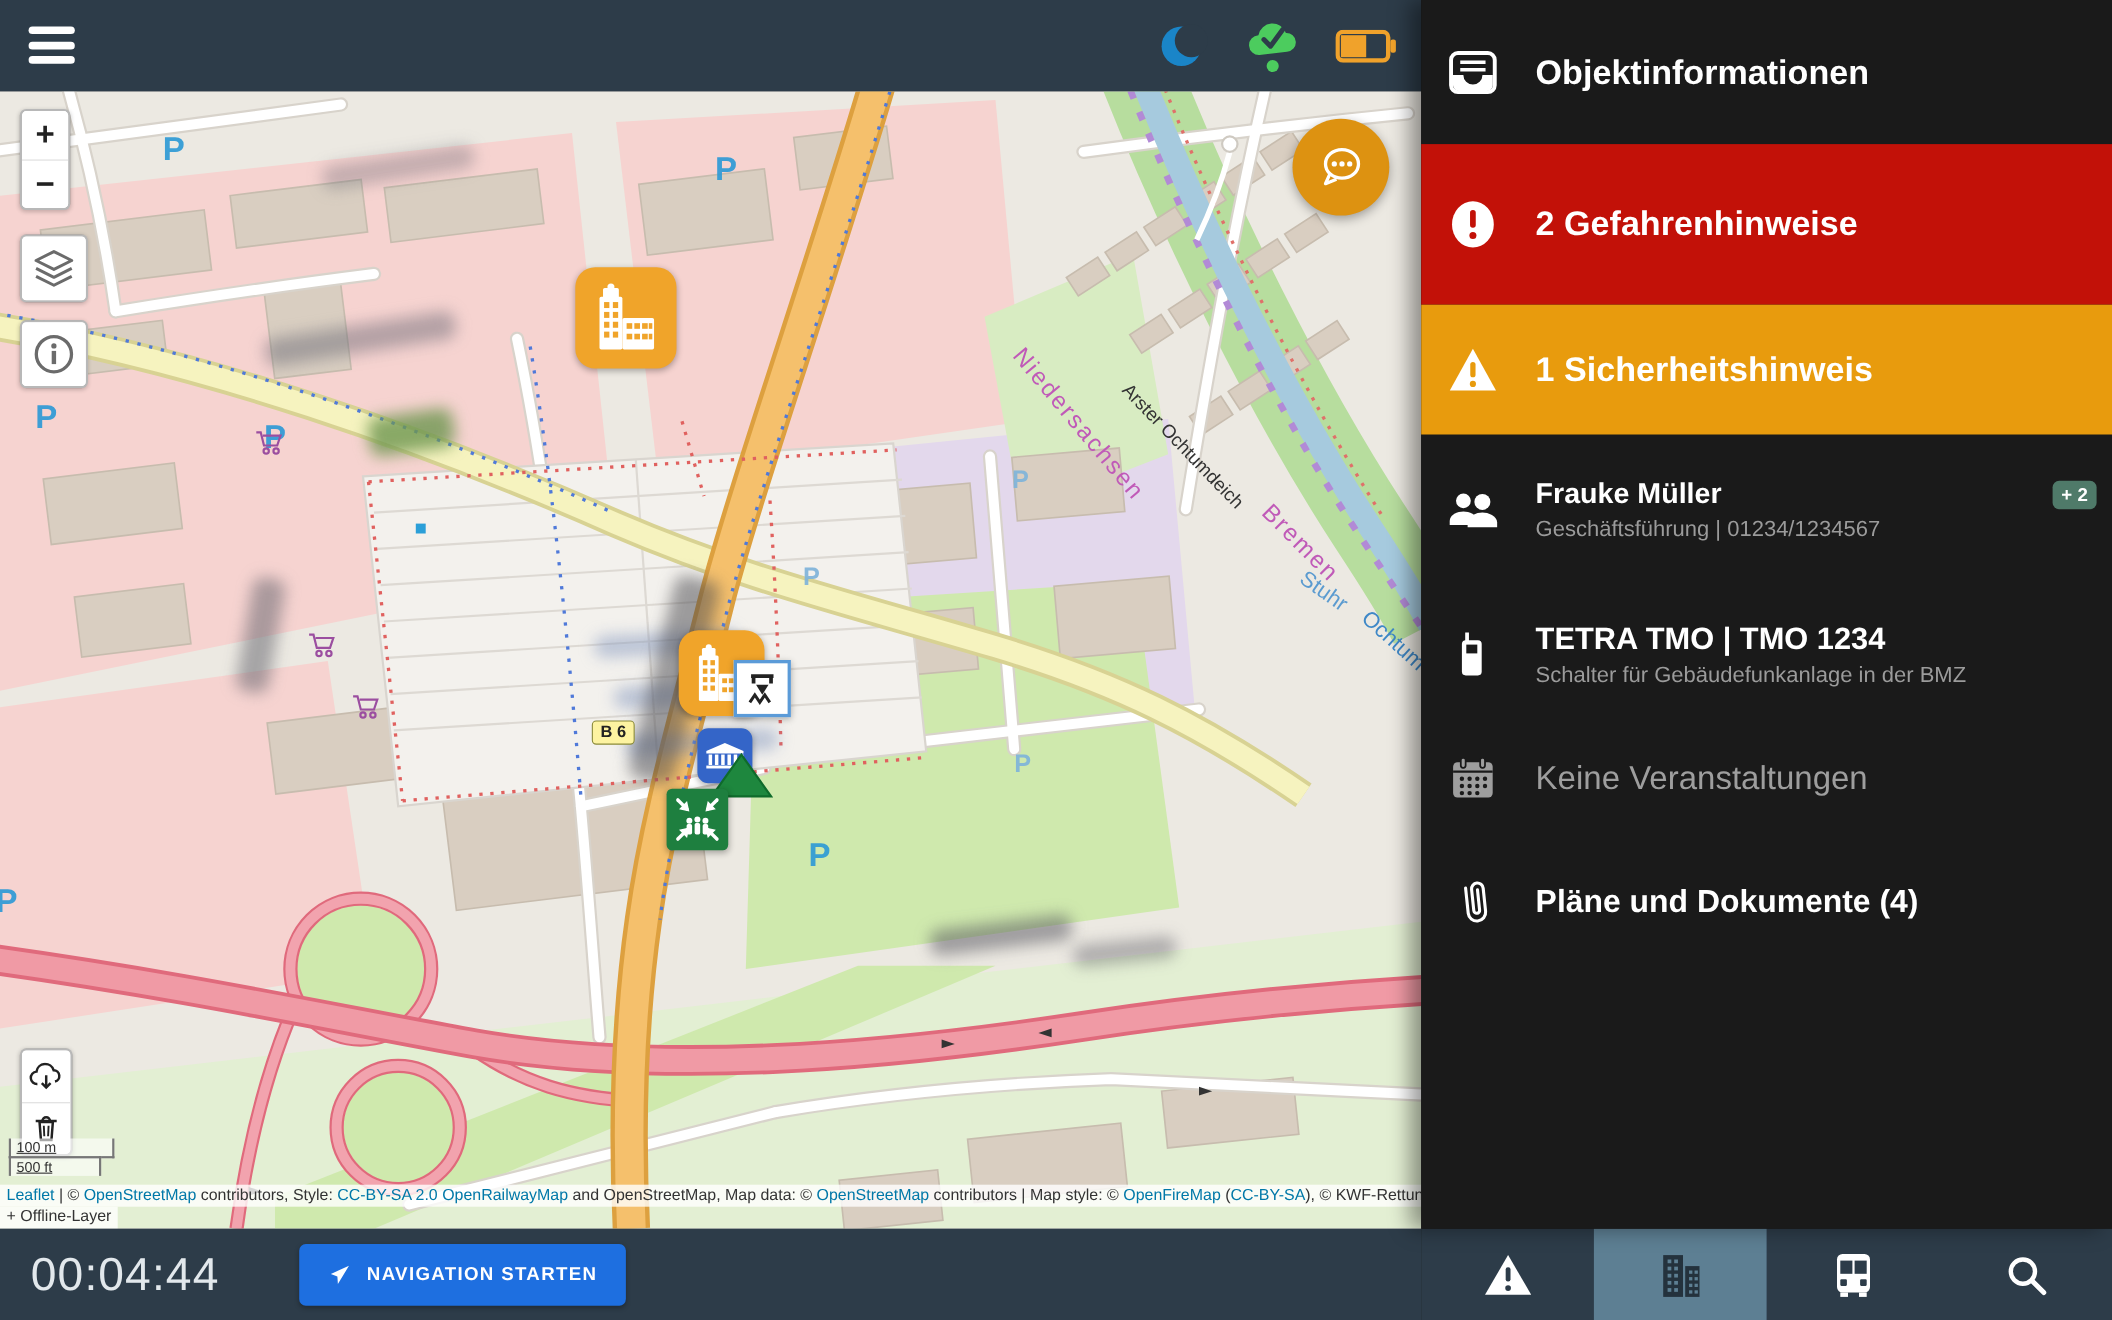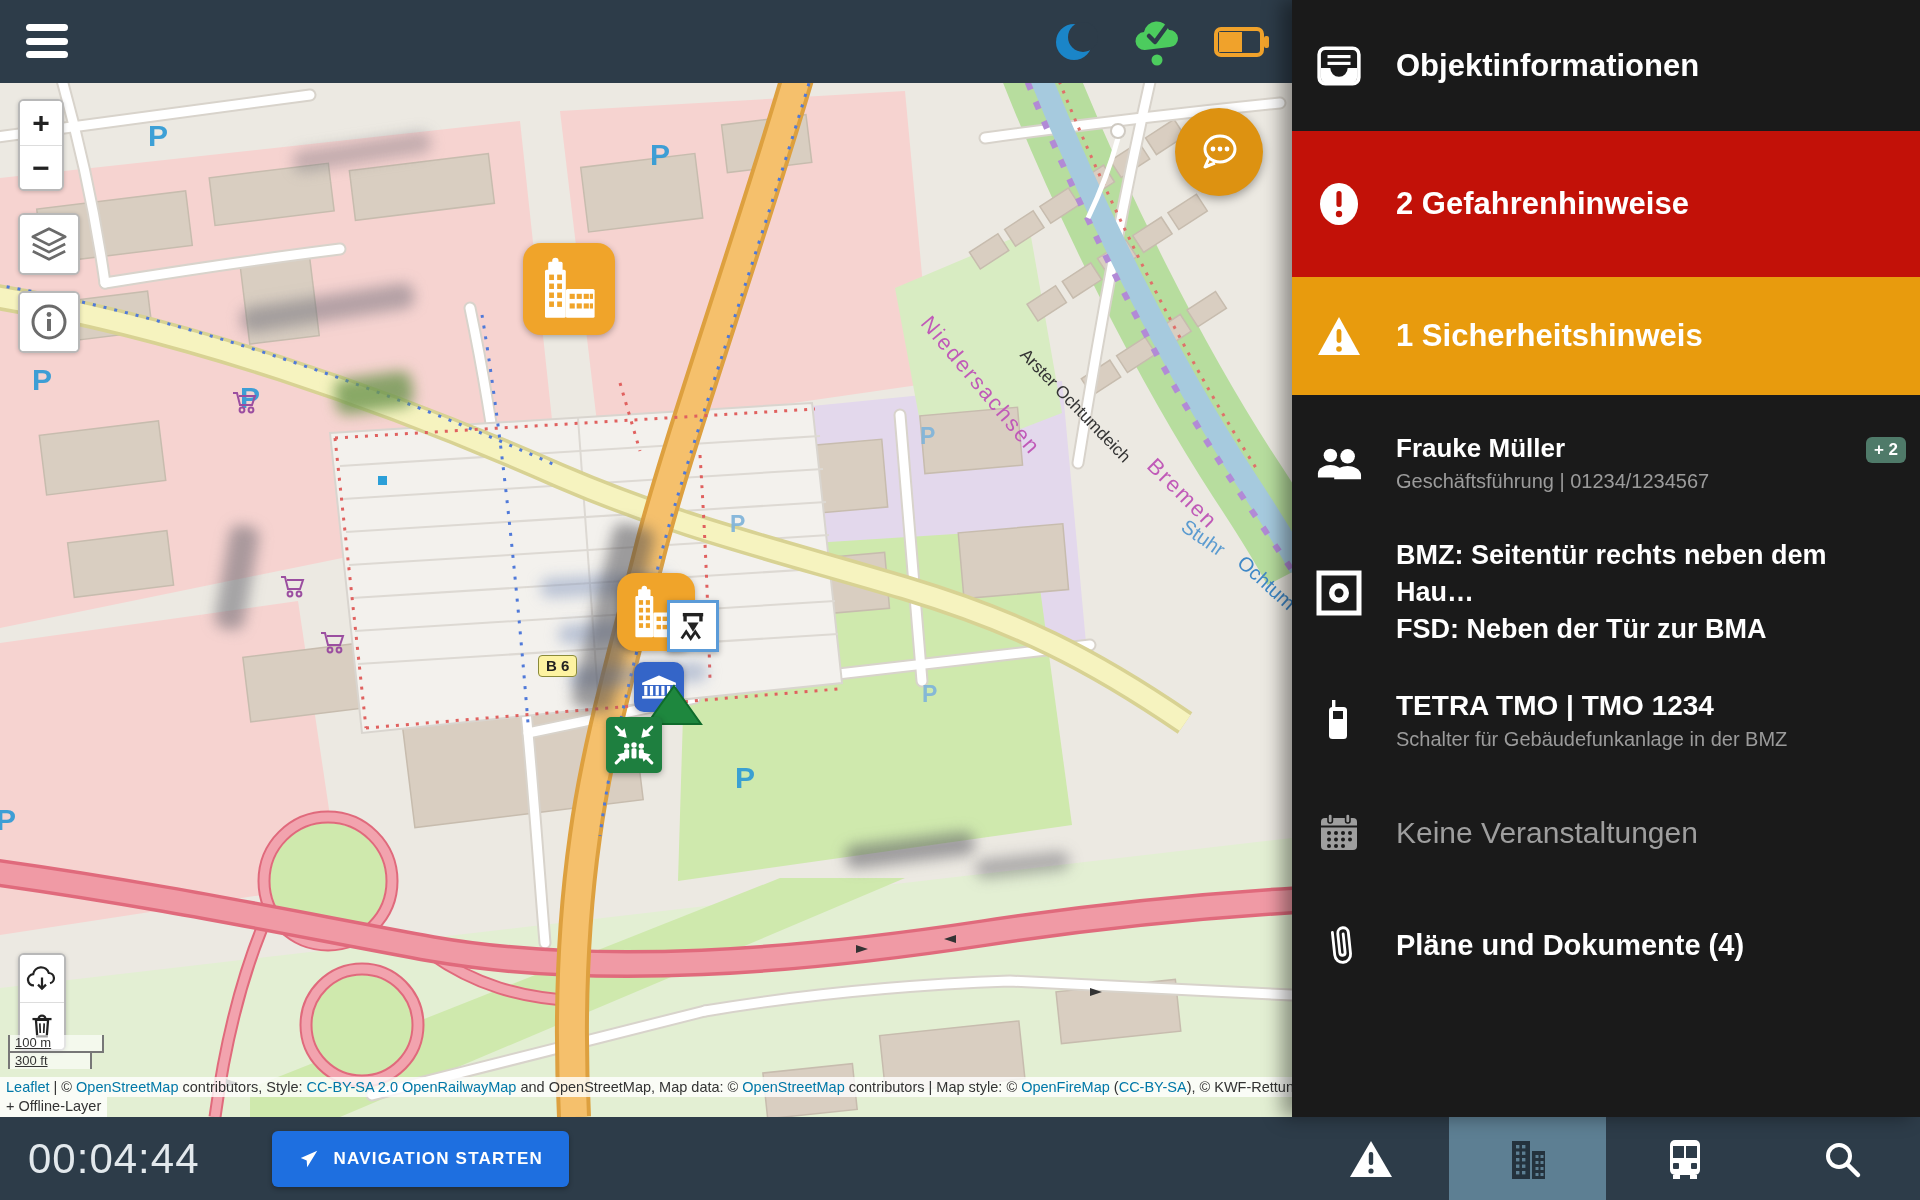--- a/index.html
+++ b/index.html
@@ -483,21 +483,21 @@
         <ellipse cx="24" cy="20" rx="15" ry="13" fill="none" stroke="#fff" stroke-width="3"></ellipse>
         <path d="M13,29 l-4,9 10,-4" fill="none" stroke="#fff" stroke-width="3" stroke-linejoin="round"></path>
         <circle cx="17" cy="20" r="2.4" fill="#fff"></circle>
           <circle cx="24" cy="20" r="2.4" fill="#fff"></circle>
           <circle cx="31" cy="20" r="2.4" fill="#fff"></circle>
       </svg>
     </button>
 
     <div class="scale">
       <div class="metric">100 m</div>
-      <div class="imperial">300 ft</div>
+      <div class="imperial">500 ft</div>
     </div>
 
     <div class="attribution">
       <div class="line1"><a>Leaflet</a><span> | © </span><a>OpenStreetMap</a><span> contributors, Style: </span><a>CC-BY-SA 2.0 OpenRailwayMap</a><span> and OpenStreetMap, Map data: © </span><a>OpenStreetMap</a><span> contributors | Map style: © </span><a>OpenFireMap</a><span> (</span><a>CC-BY-SA</a><span>), © KWF-Rettun</span></div>
       <div class="line2">+ Offline-Layer</div>
     </div>
   </div>
 
   <div class="bottom-bar">
     <div class="timer">00:04:44</div>
@@ -607,33 +607,20 @@
           <path d="M19,35 v-4.4 c0,-6.5 8.5,-9.6 14,-9.6 s14,3.1 14,9.6 v4.4 z" fill="#fff"></path>
         </svg>
       </span>
       <div class="sb-text">
         <div class="t-name">Frauke Müller</div>
         <div class="t-sub">Geschäftsführung | 01234/1234567</div>
       </div>
       <span class="badge">+ 2</span>
     </div>
 
-    <div class="sb-row row-bmz">
-      <span class="sb-icon">
-        <svg width="46" height="46" viewBox="0 0 46 46">
-          <rect x="3" y="3" width="40" height="40" fill="none" stroke="#fff" stroke-width="5"></rect>
-          <circle cx="23" cy="23" r="10" fill="#fff"></circle>
-            <circle cx="23" cy="23" r="4.5" fill="#1a1a1a"></circle>
-        </svg>
-      </span>
-      <div class="sb-text">
-        <div class="t-bmz">BMZ: Seitentür rechts neben dem Hau…</div>
-        <div class="t-bmz">FSD: Neben der Tür zur BMA</div>
-      </div>
-    </div>
 
     <div class="sb-row row-tetra">
       <span class="sb-icon">
         <svg width="30" height="44" viewBox="0 0 30 44">
           <rect x="8" y="2" width="3.4" height="9" fill="#fff"></rect>
           <rect x="5" y="9" width="18" height="32" rx="3.5" fill="#fff"></rect>
           <rect x="9" y="13" width="10" height="8" fill="#1a1a1a"></rect>
         </svg>
       </span>
       <div class="sb-text">

